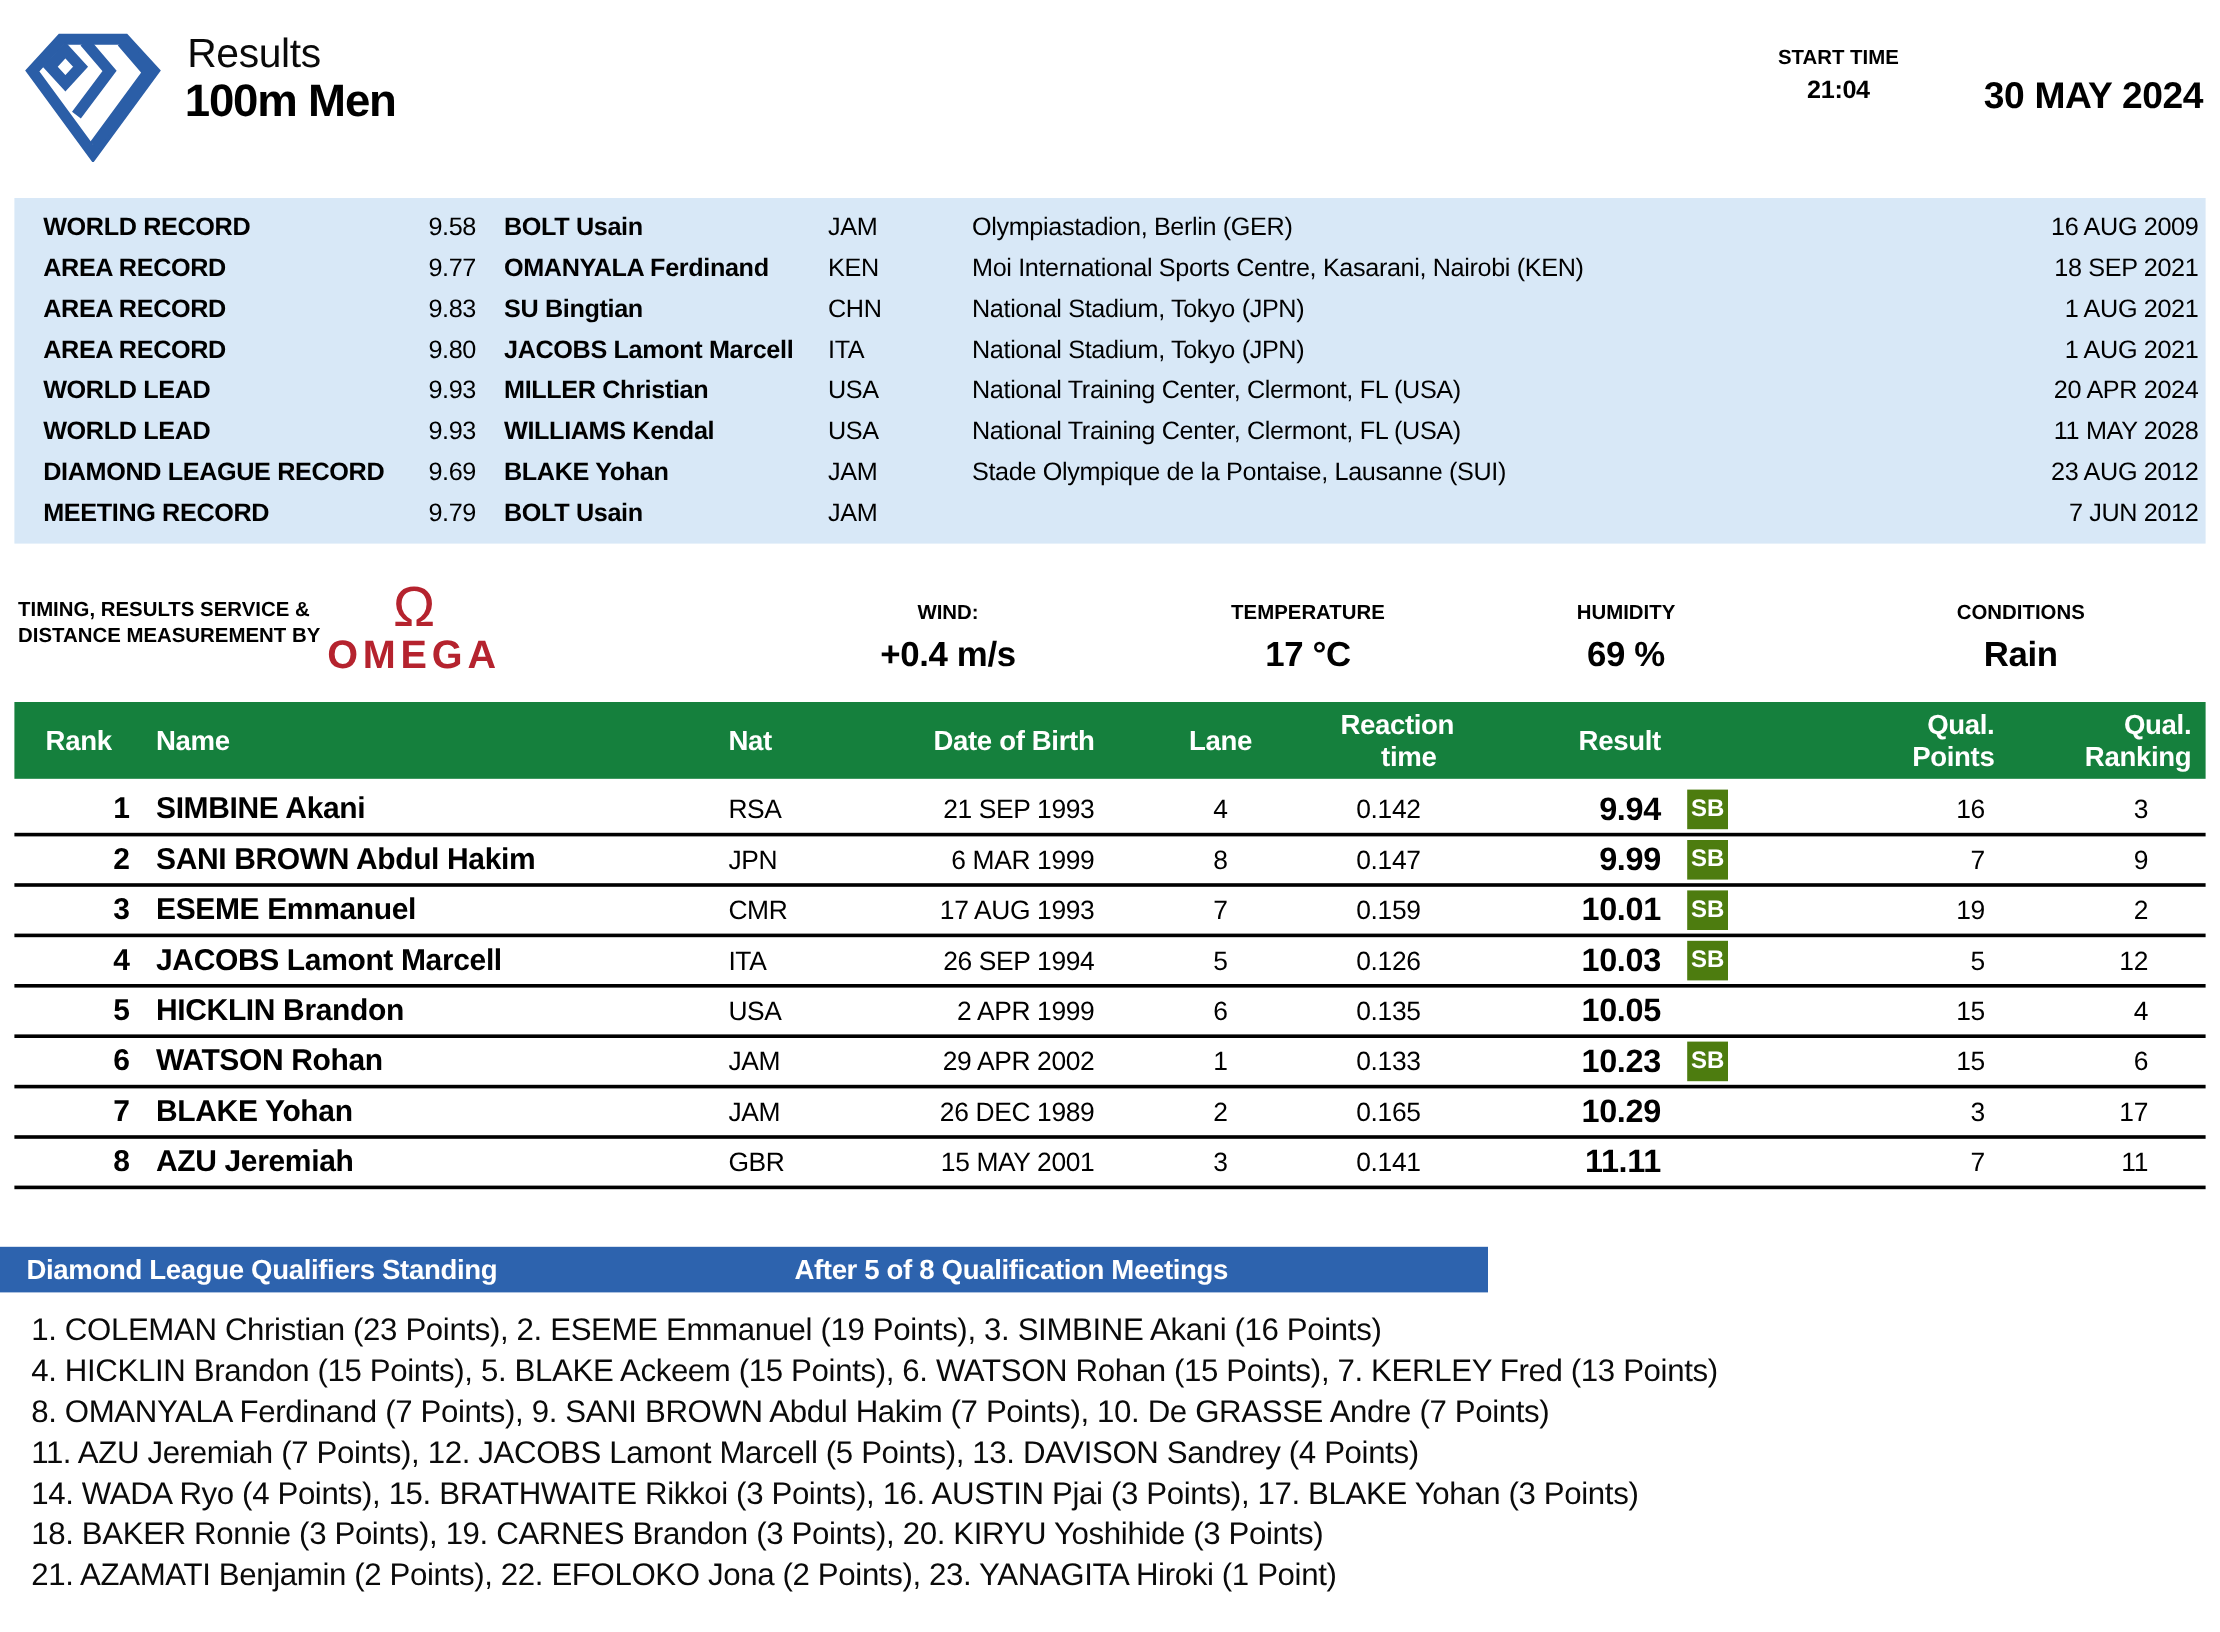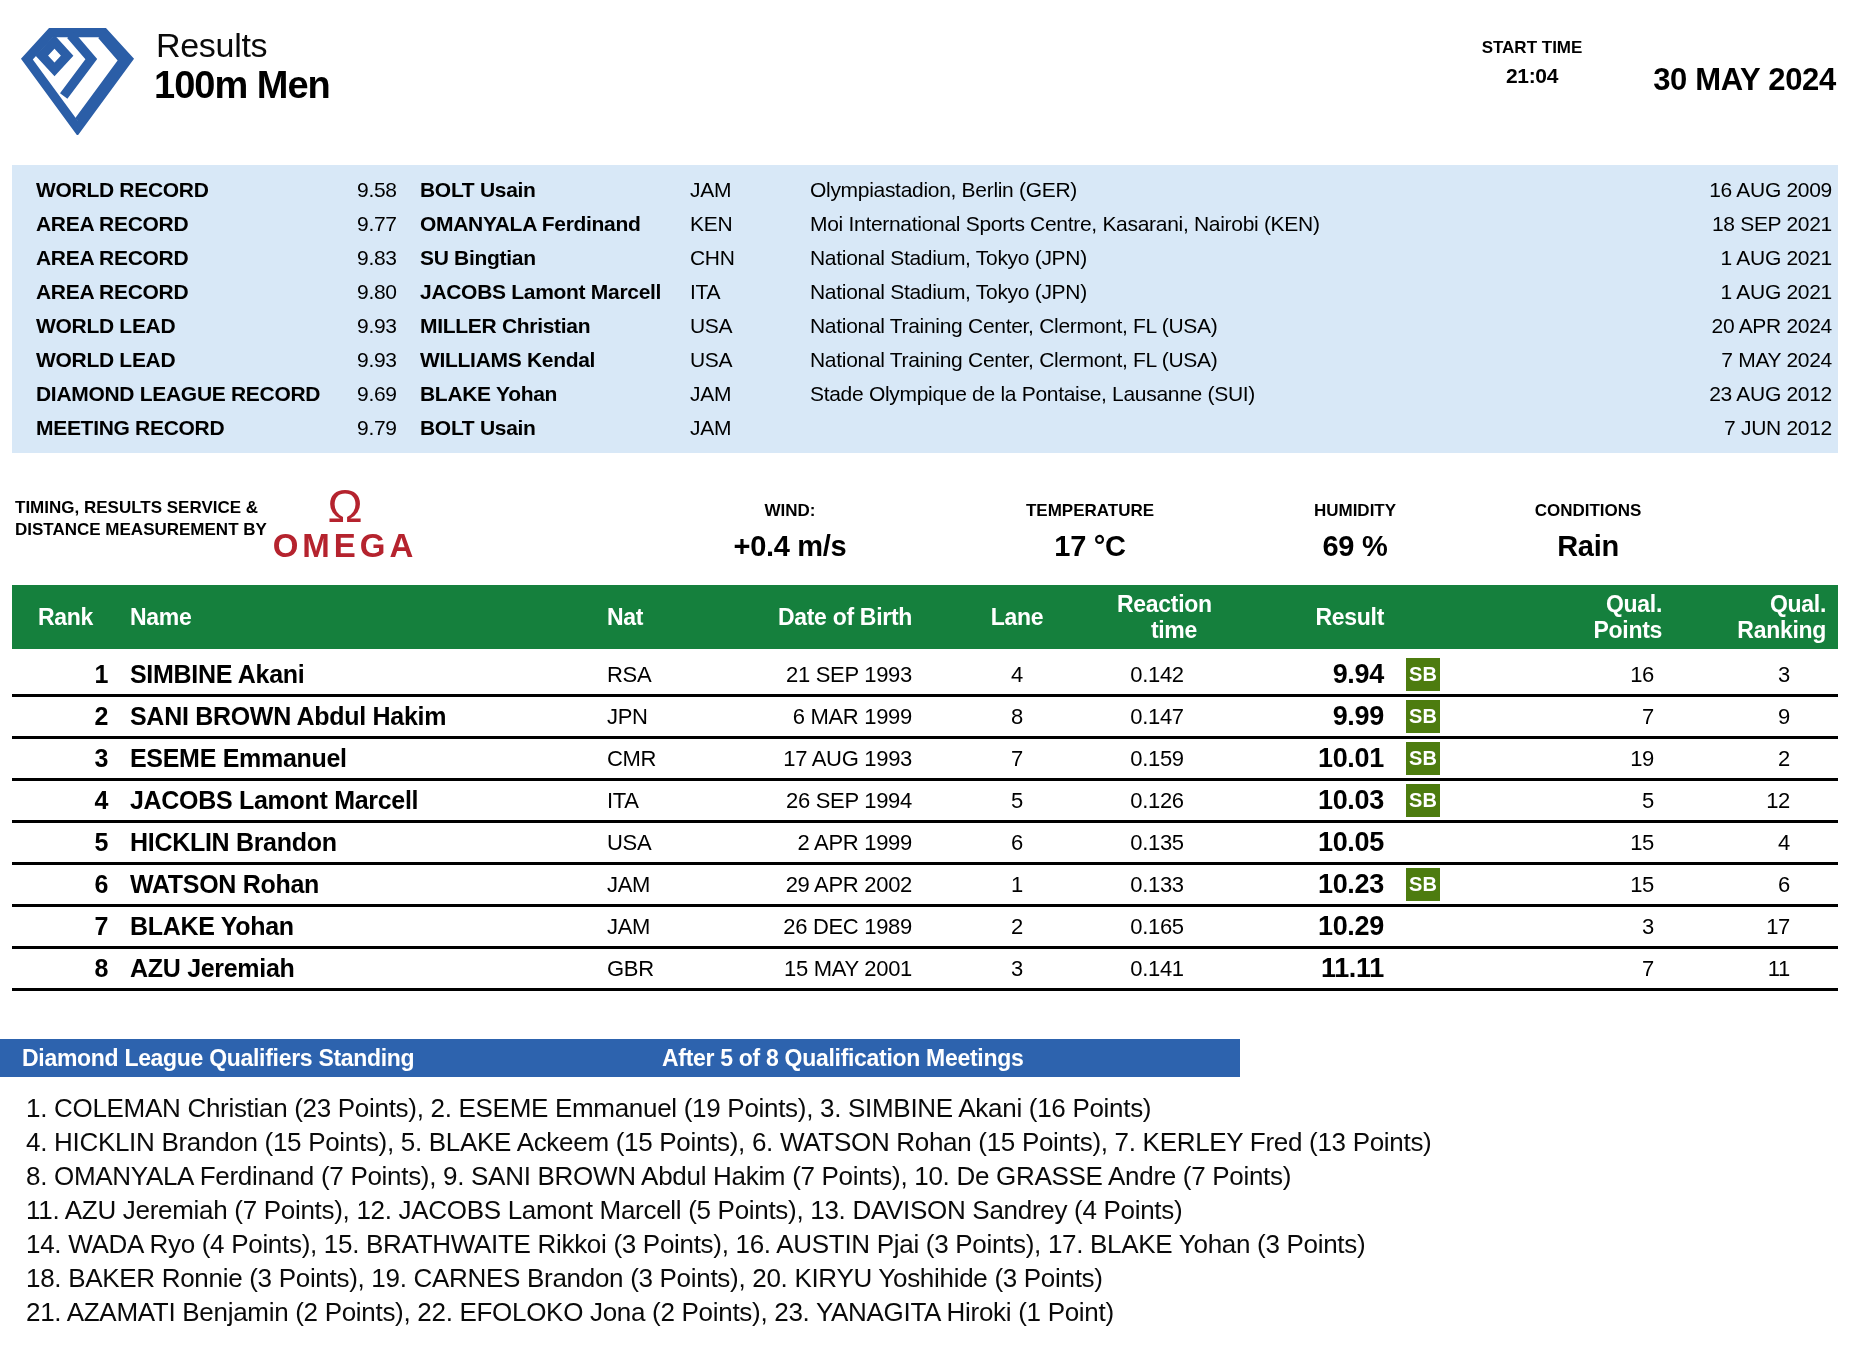--- a/index.html
+++ b/index.html
@@ -33,21 +33,21 @@
 
   
   .conditions { position:relative; height:132px; }
   .provider { position:absolute; left:15px; top:44px; font-size:17px; font-weight:600; line-height:22px; letter-spacing:0; }
   .omega { position:absolute; left:345px; top:30px; transform:translateX(-50%); text-align:center; color:#b5232e; }
   .omega-sym  { font-size:47px; line-height:46px; font-weight:400; }
   .omega-word { font-size:33px; font-weight:700; letter-spacing:4px; line-height:34px; }
   .cond-block { position:absolute; top:48px; transform:translateX(-50%); text-align:center; white-space:nowrap; }
   .cond-block .lbl { font-size:17px; font-weight:600; letter-spacing:0; }
   .cond-block .val { font-size:29px; font-weight:800; margin-top:9px; }
-  .cb-wind { left:790px; } .cb-temp { left:1090px; } .cb-hum { left:1355px; } .cb-cond { left:1588px; }
+  .cb-wind { left:790px; } .cb-temp { left:1090px; } .cb-hum { left:1355px; } .cb-cond { left:1684px; }
 
   
   .rtable { margin:0 12px; }
   .rgrid { display:grid; grid-template-columns:100px 480px 120px 205px 200px 85px 190px 62px 210px 174px; align-items:center; }
   .rhead { background:#15803d; color:#fff; height:64px; font-weight:700; font-size:23px; line-height:26px; }
   .rhead .c { white-space:nowrap; }
   .c-rank-h { padding-left:26px; }
   .c-name-h { padding-left:18px; }
   .c-nat-h  { padding-left:15px; }
   .c-dob-h  { text-align:right; padding-right:5px; }
@@ -142,21 +142,21 @@
     <div class="nat">USA</div>
     <div class="venue">National Training Center, Clermont, FL (USA)</div>
     <div class="date">20 APR 2024</div>
   </div>
   <div class="rec-row">
     <div class="label">WORLD LEAD</div>
     <div class="mark">9.93</div>
     <div class="ath">WILLIAMS Kendal</div>
     <div class="nat">USA</div>
     <div class="venue">National Training Center, Clermont, FL (USA)</div>
-    <div class="date">7 MAY 2024</div>
+    <div class="date">11 MAY 2028</div>
   </div>
   <div class="rec-row">
     <div class="label">DIAMOND LEAGUE RECORD</div>
     <div class="mark">9.69</div>
     <div class="ath">BLAKE Yohan</div>
     <div class="nat">JAM</div>
     <div class="venue">Stade Olympique de la Pontaise, Lausanne (SUI)</div>
     <div class="date">23 AUG 2012</div>
   </div>
   <div class="rec-row">

